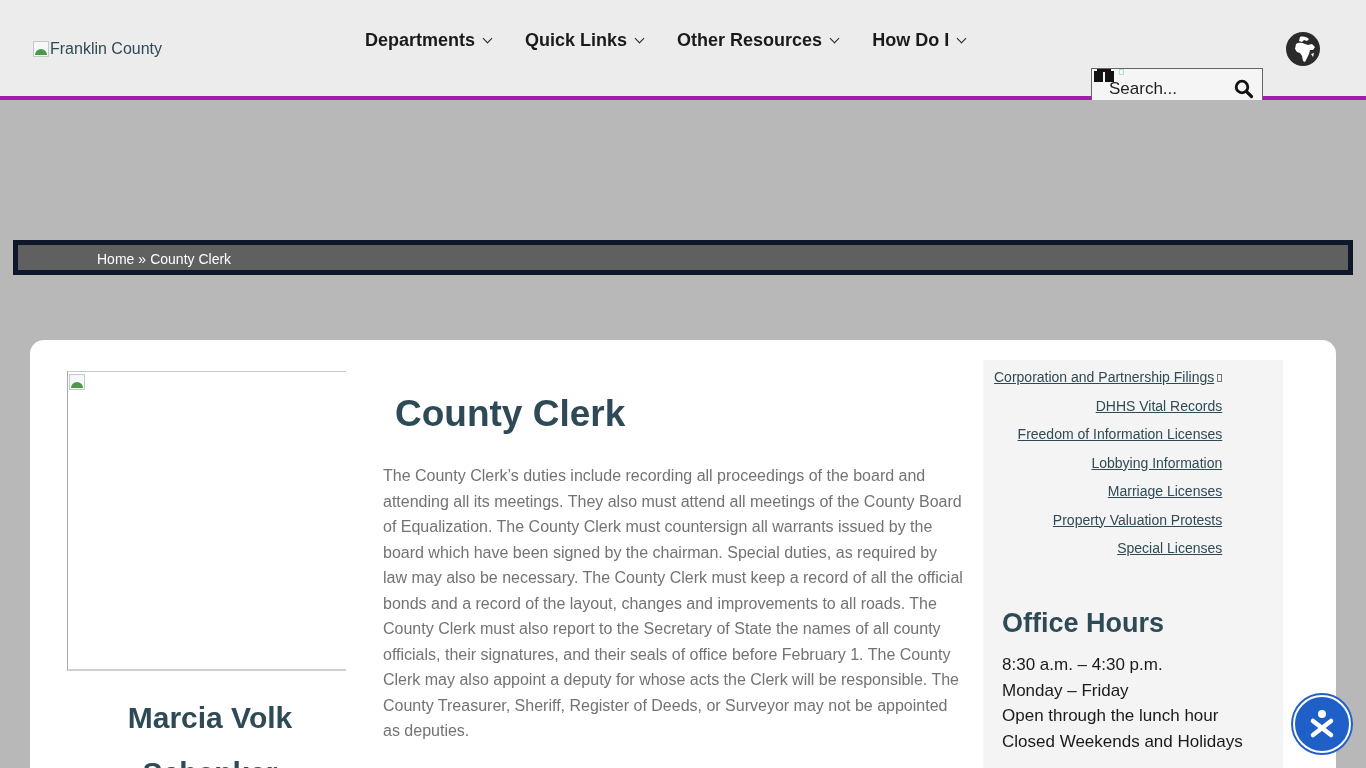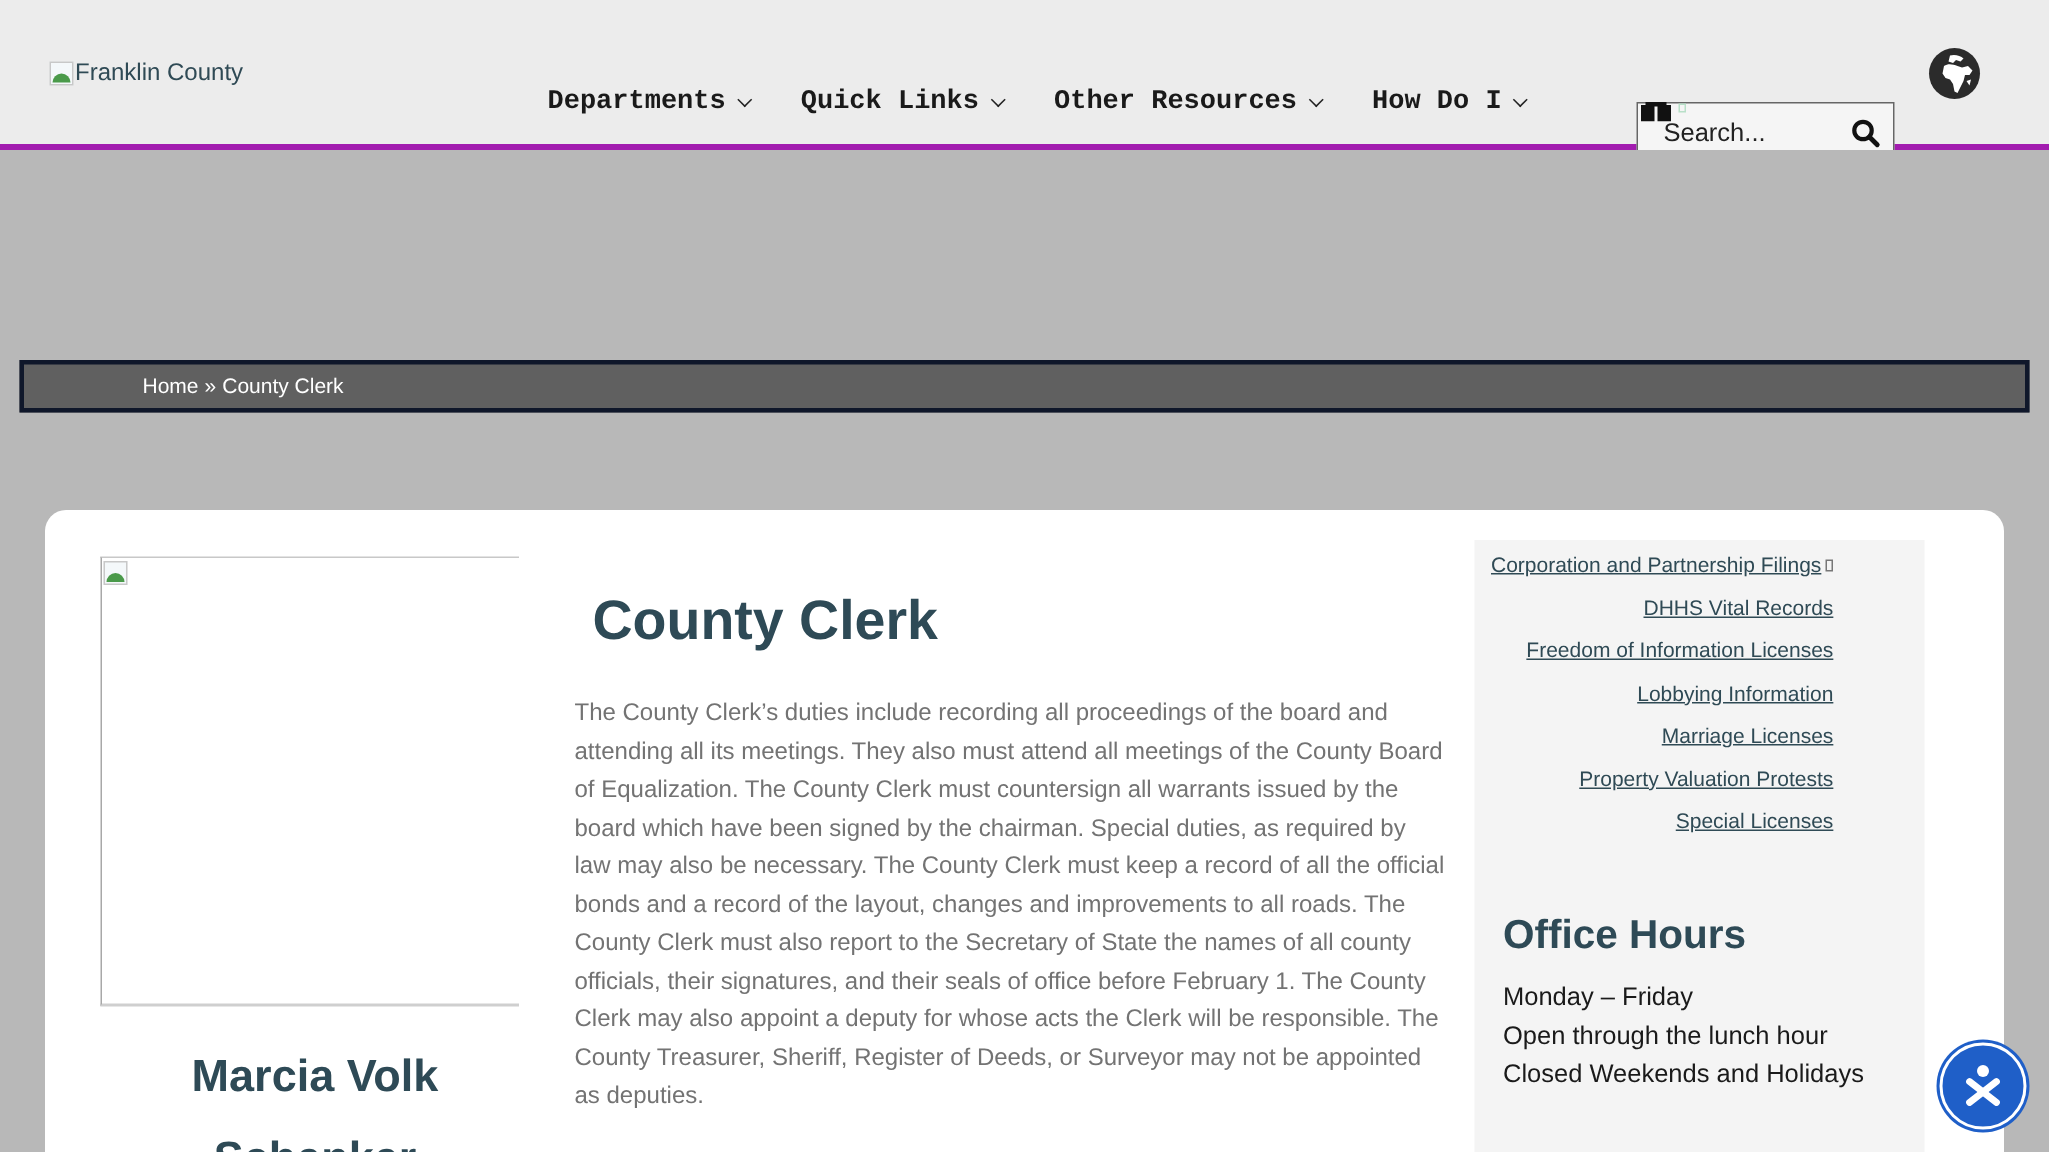--- a/index.html
+++ b/index.html
@@ -24,21 +24,21 @@
     }
     .broken-img {
       width: 16px; height: 16px; display: inline-block; position: relative;
       border: 1px solid #c8c8c8; background: #f4f8fa; margin-right: 1px;
     }
     .broken-img::after {
       content: ""; position: absolute; left: 1px; bottom: 1px; width: 12px; height: 6px;
       background: #4a9a4a; border-radius: 6px 6px 0 0;
     }
     .nav {
-      position: absolute; left: 365px; top: 56px; display: flex; gap: 0; font-family: Liberation Mono, monospace;
+      position: absolute; left: 365px; top: 28px; display: flex; gap: 0;
     }
     .nav-item {
       display: flex; align-items: center; font-size: 18px; font-weight: bold;
       color: #1a1a1a; cursor: pointer; margin-right: 34px; height: 24px;
     }
     .nav-item .chev {
       margin-left: 9px; width: 7px; height: 7px;
       border-right: 1.5px solid #222; border-bottom: 1.5px solid #222;
       transform: rotate(45deg); margin-top: -4px;
     }
@@ -66,21 +66,21 @@
     .globe {
       position: absolute; left: 1285px; top: 31px; width: 36px; height: 36px; cursor: pointer;
     }
     
     .hero {
       position: absolute; left: 0; top: 100px; width: 1366px; height: 140px;
       background: #b8b8b8;
     }
     .breadcrumb-bar {
       position: absolute; left: 13px; top: 240px; width: 1340px; height: 35px;
-      background: #606060; border: 3px solid #0f172a;
+      background: #606060; border: 5px solid #0f172a;
     }
     .breadcrumb {
       position: absolute; left: 79px; top: 6px; font-size: 14px; color: #fff;
       display: flex; gap: 4px;
     }
     .breadcrumb a { color: #fff; text-decoration: none; cursor: pointer; }
     
     .card {
       position: absolute; left: 30px; top: 340px; width: 1306px; height: 440px;
       background: #ffffff; border-radius: 14px 14px 0 0;
@@ -228,20 +228,21 @@
       <li>
         <a>Property Valuation Protests</a>
       </li>
       <li>
         <a>Special Licenses</a>
       </li>
     </ul>
 
     <h3 class="hours-title">Office Hours</h3>
     <div class="hours-lines">
+      <div>8:30 a.m. – 4:30 p.m.</div>
       <div>Monday – Friday</div>
       <div>Open through the lunch hour</div>
       <div>Closed Weekends and Holidays</div>
     </div>
   </aside>
 </section>
 
 <div class="a11y-btn">
   <svg width="34" height="34" viewBox="0 0 34 34">
     <circle cx="17" cy="7" r="4" fill="#fff"></circle>

